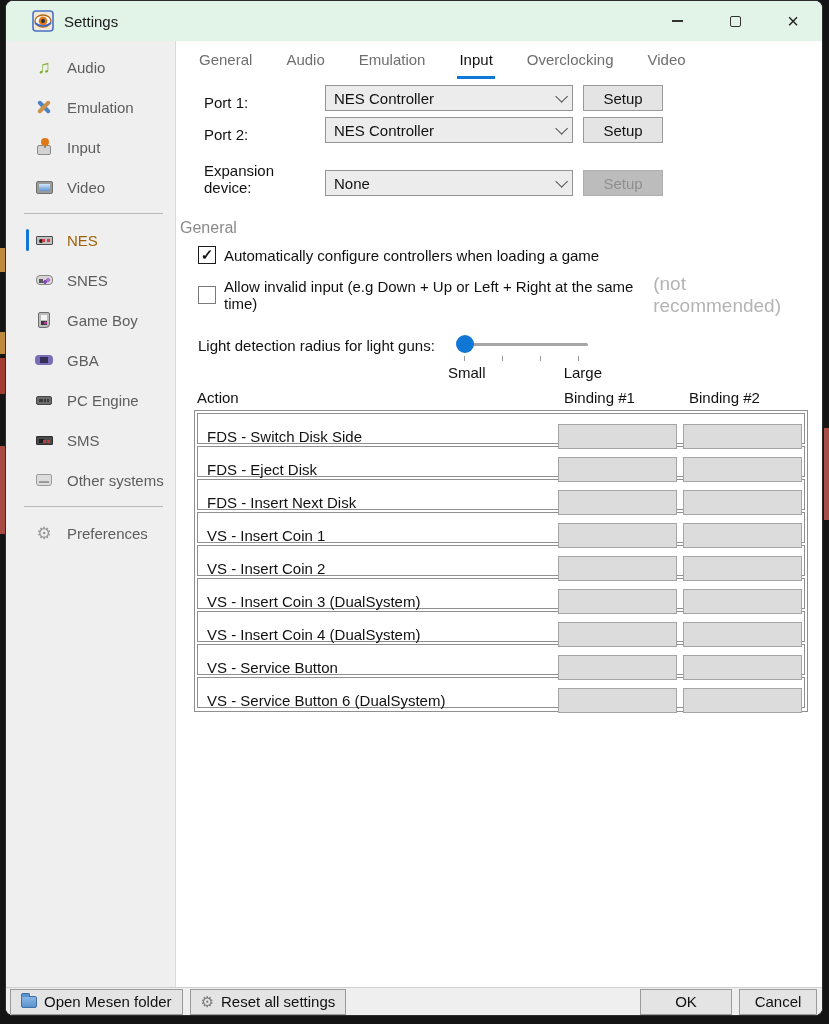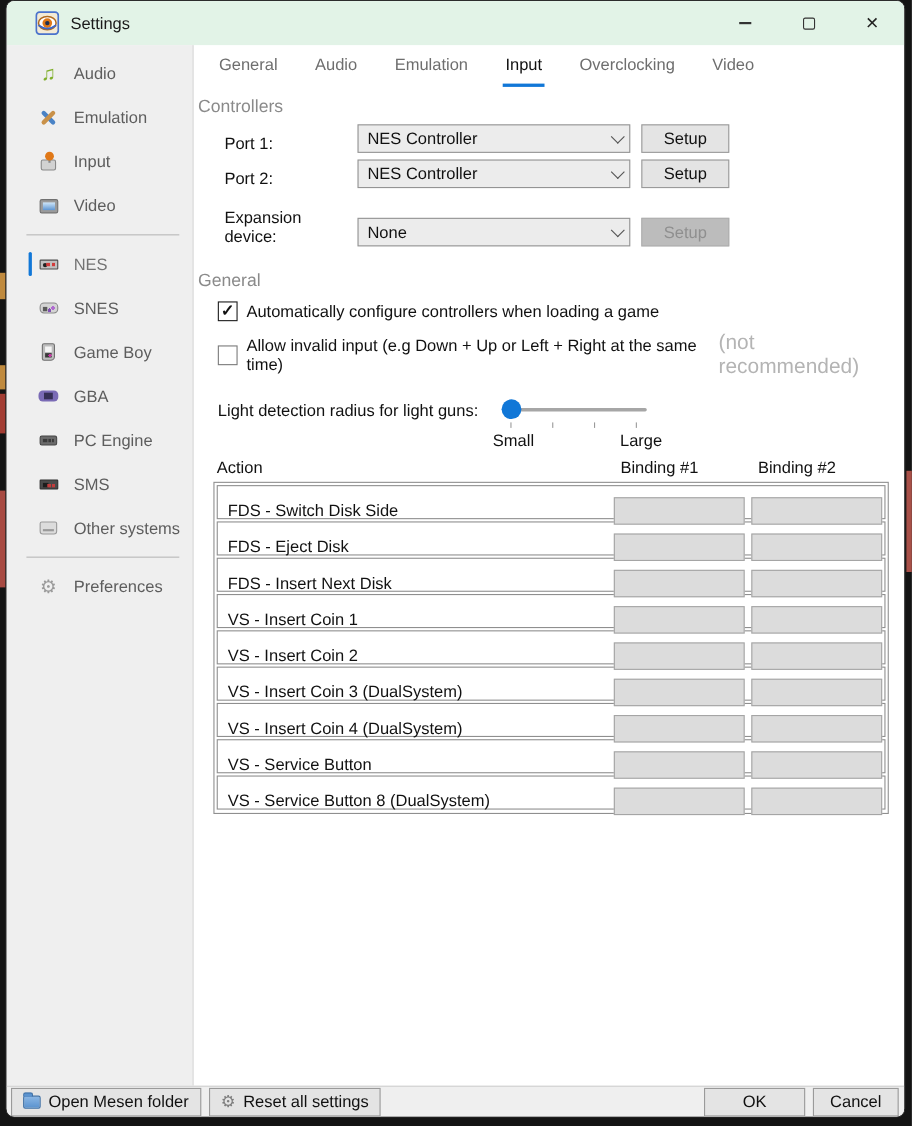--- a/index.html
+++ b/index.html
@@ -43,21 +43,21 @@
 
   .sidebar {
     width:170px; flex:0 0 auto; background:#efefef; border-right:1px solid #dadada;
     padding-top:6px;
   }
   .side-item {
     height:40px; display:flex; align-items:center; gap:13px;
     padding-left:28px; position:relative; cursor:default;
   }
   .side-item .lbl { font-size:15px; color:#5d5d5d; white-space:nowrap; }
-  .side-item.selected .lbl { color:#737373; }
+  .side-item.selected .lbl { color:#a16207; }
   .sel-bar { position:absolute; left:20px; top:9px; width:3px; height:22px; background:#1177d7; border-radius:2px; }
   .side-divider { height:1px; background:#b8b8b8; margin:6px 12px 6px 18px; }
 
   .icn { width:20px; height:20px; flex:0 0 auto; position:relative;
          display:flex; align-items:center; justify-content:center; }
   .note-glyph { font-size:18px; color:#7faf2a; line-height:1; }
   .tool-a,.tool-b { position:absolute; left:2px; top:8px; width:16px; height:4px; border-radius:2px; }
   .tool-a { background:#4a83c6; transform:rotate(45deg); }
   .tool-b { background:#c99149; transform:rotate(-45deg); }
   .joy-base { position:absolute; bottom:2px; left:3px; width:14px; height:10px; background:#d2d2d2; border:1px solid #8a8a8a; border-radius:2px; }
@@ -301,21 +301,20 @@
 
       <div class="tabbar">
         <div class="tab">General</div>
         <div class="tab">Audio</div>
         <div class="tab">Emulation</div>
         <div class="tab active">Input</div>
         <div class="tab">Overclocking</div>
         <div class="tab">Video</div>
       </div>
 
-      <div class="sect-head sect-controllers">Controllers</div>
 
       <div class="ctl-row">
         <span class="ctl-label">Port 1:</span>
         <div class="select">
           <span>NES Controller</span>
           <span class="chev"></span>
         </div>
         <button class="btn setup-btn">Setup</button>
       </div>
 
@@ -414,21 +413,21 @@
           <span class="hw-action">VS - Insert Coin 4 (DualSystem)</span>
           <button class="bind-btn"></button>
           <button class="bind-btn"></button>
         </div>
         <div class="hw-row">
           <span class="hw-action">VS - Service Button</span>
           <button class="bind-btn"></button>
           <button class="bind-btn"></button>
         </div>
         <div class="hw-row">
-          <span class="hw-action">VS - Service Button 8 (DualSystem)</span>
+          <span class="hw-action">VS - Service Button 6 (DualSystem)</span>
           <button class="bind-btn"></button>
           <button class="bind-btn"></button>
         </div>
       </div>
 
     </div>
   </div>
 
   <div class="footer">
     <button class="btn footer-btn">

